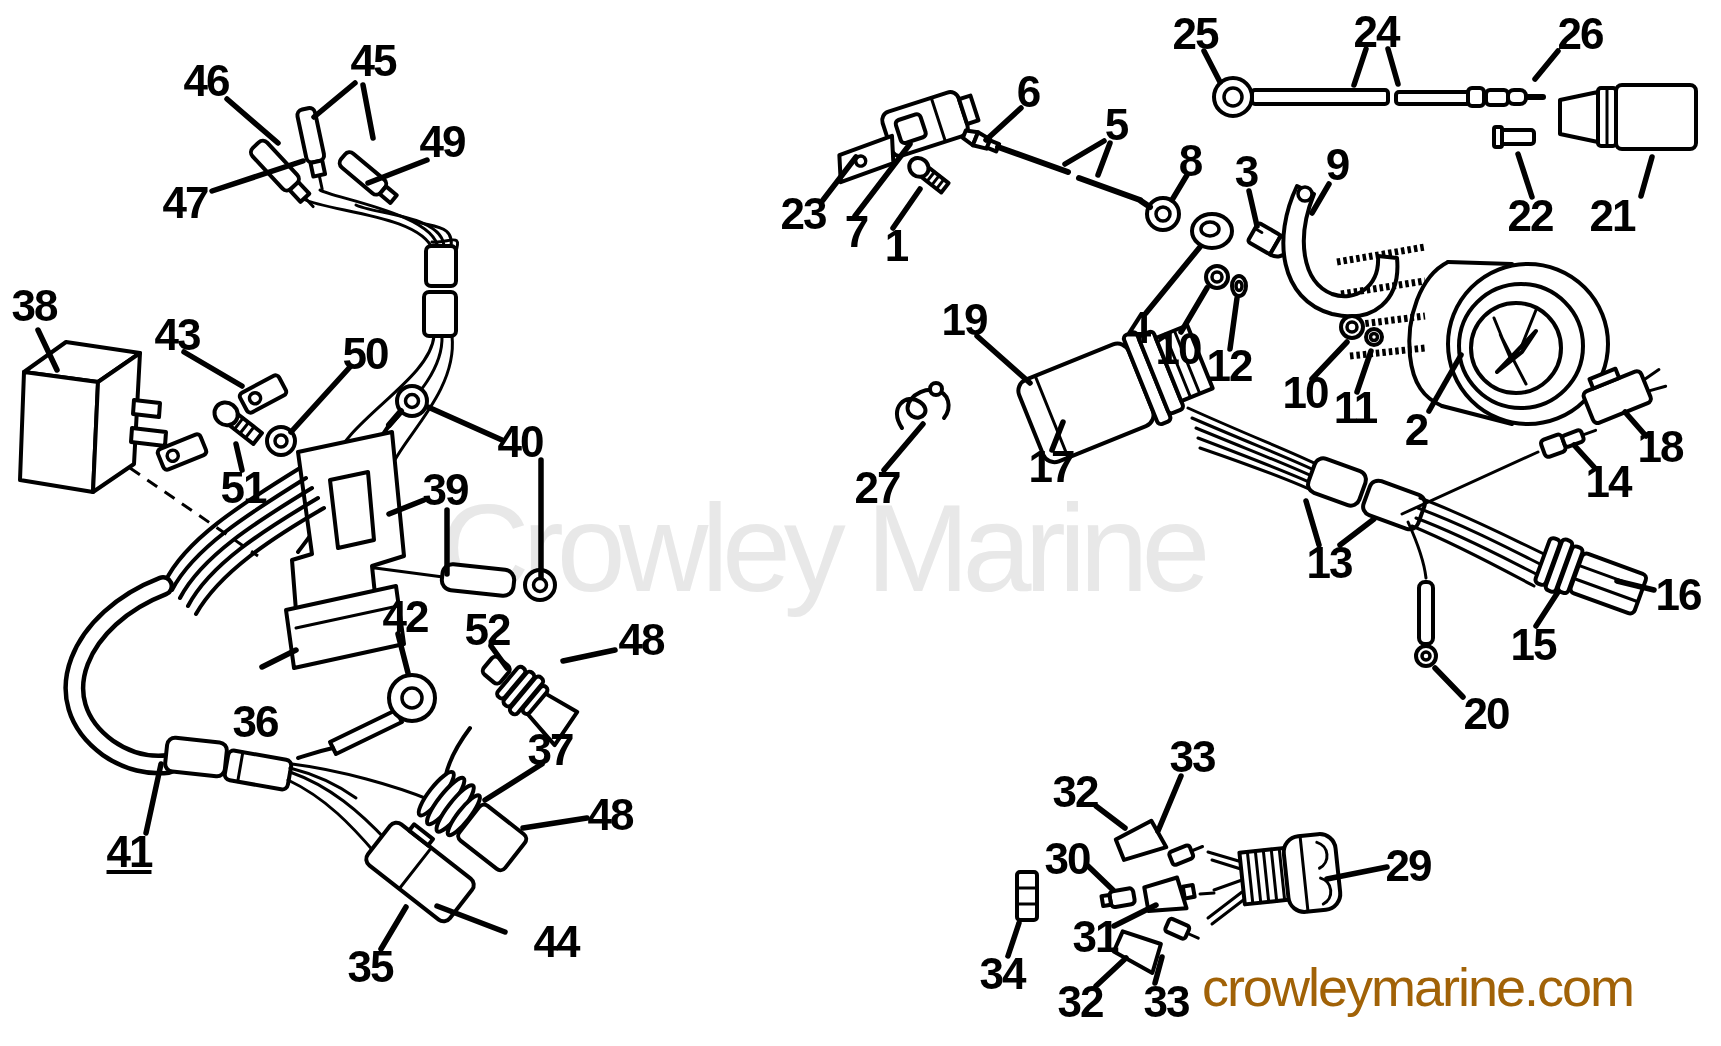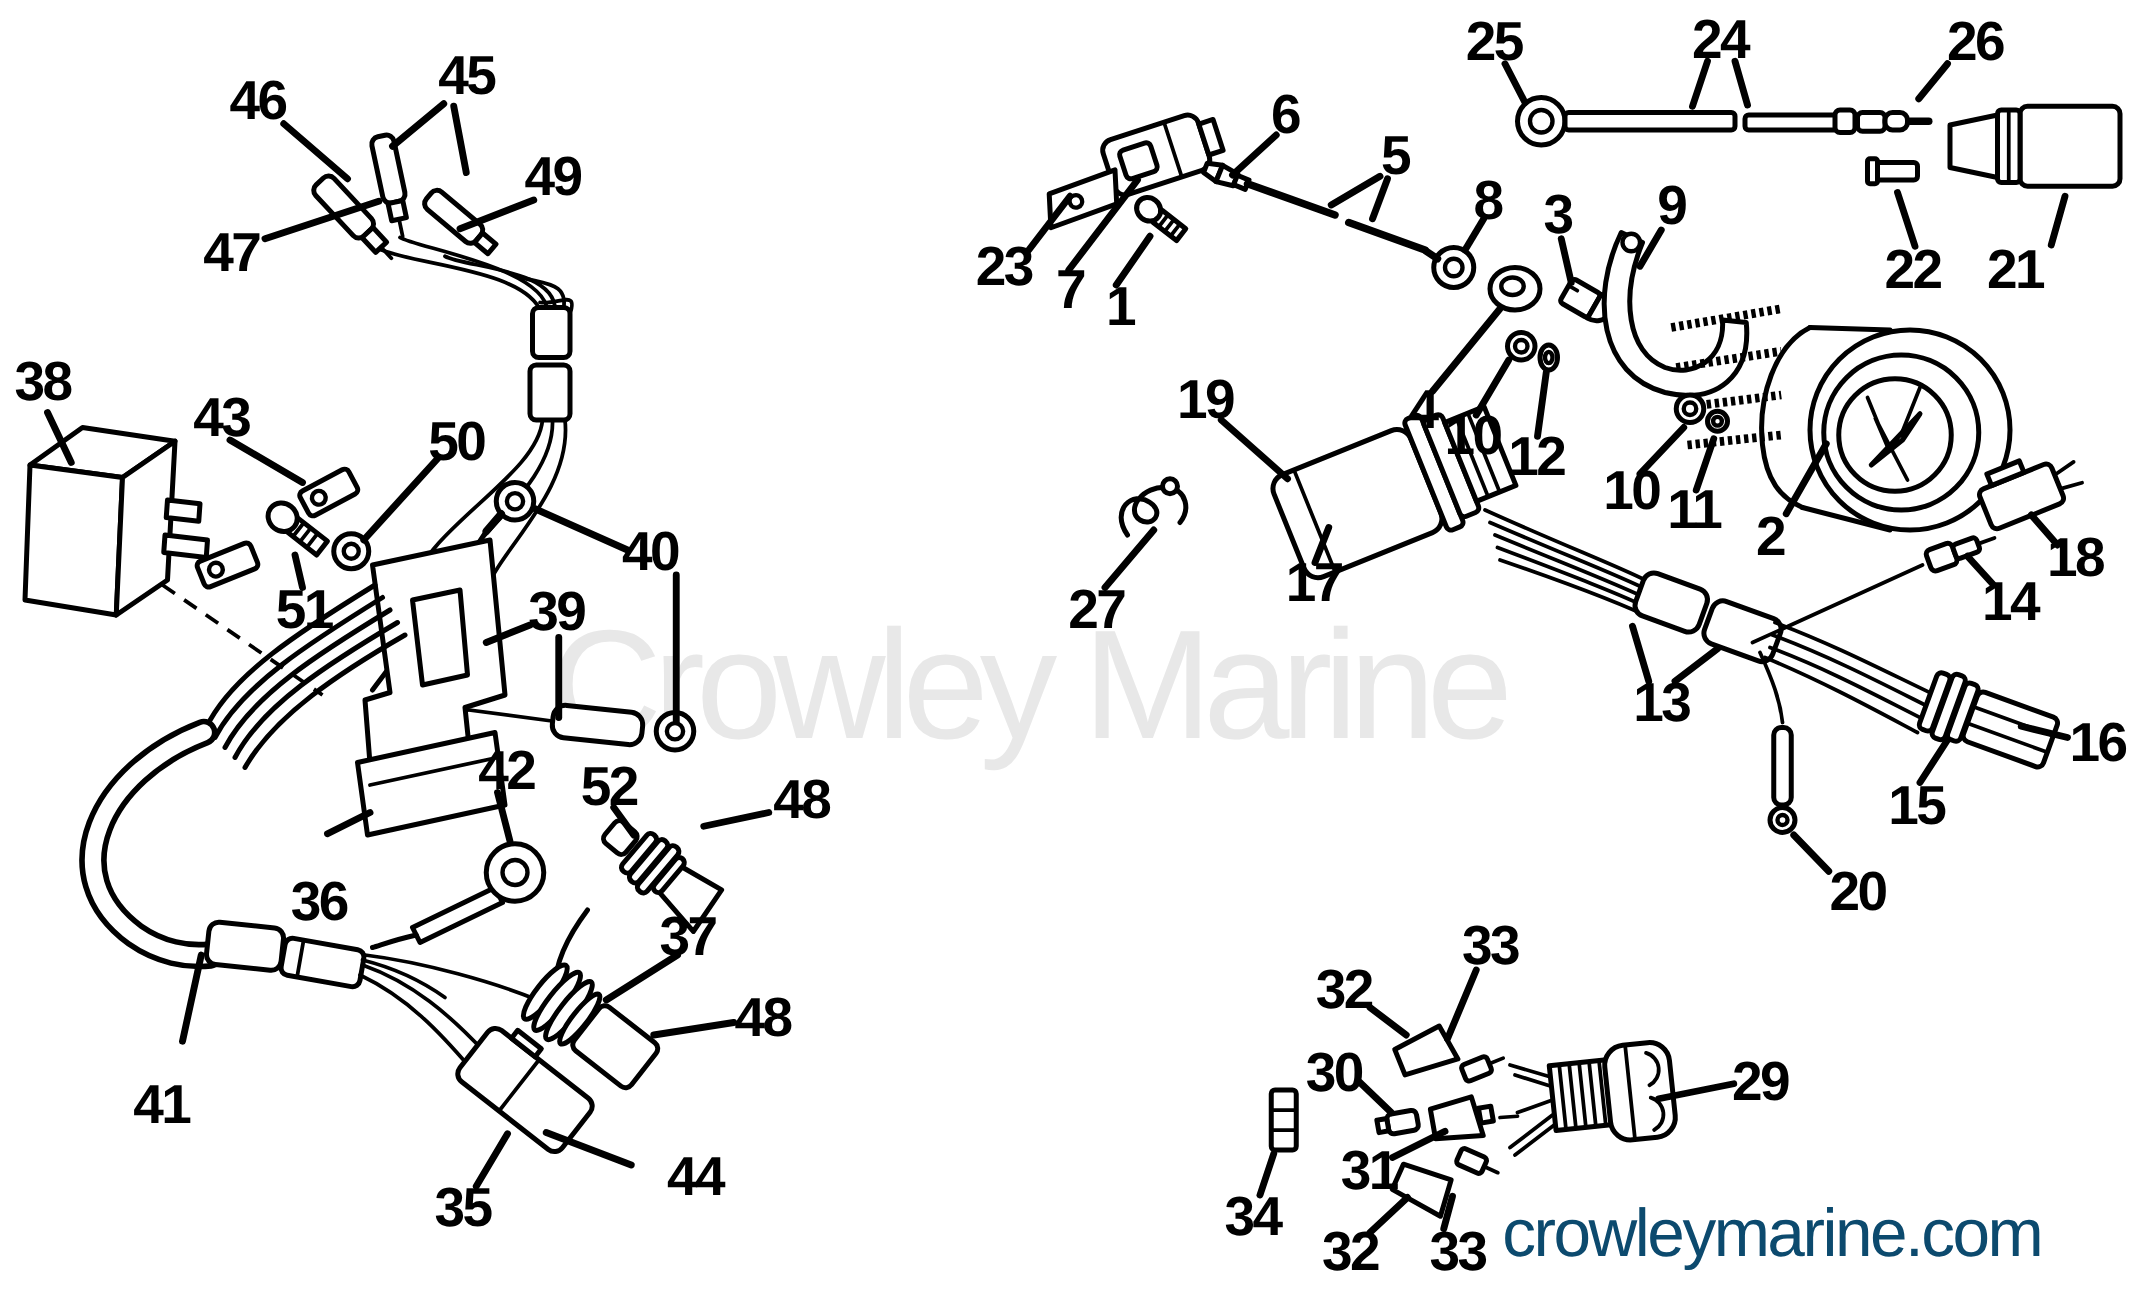--- a/index.html
+++ b/index.html
@@ -422,21 +422,21 @@
       <div class="callout" style="left: 365px; top: 354px; text-align: center;">50</div>
       <div class="callout" style="left: 520px; top: 442px;">40</div>
       <div class="callout" style="left: 243px; top: 488px;">51</div>
       <div class="callout" style="left: 445px; top: 490px;">39</div>
       <div class="callout" style="left: 395px; top: 617px; margin-left: 10px;">42</div>
       <div class="callout" style="left: 487px; top: 630px;">52</div>
       <div class="callout" style="left: 641px; top: 640px;">48</div>
       <div class="callout" style="left: 255px; top: 682px; margin-top: 40px;">36</div>
       <div class="callout" style="left: 550px; top: 750px;">37</div>
       <div class="callout" style="left: 610px; top: 815px;">48</div>
-      <div class="callout" style="left: 129px; top: 884px;">41</div>
+      <div class="callout" style="left: 129px; top: 852px; text-decoration: underline;">41</div>
       <div class="callout" style="left: 370px; top: 967px;">35</div>
       <div class="callout" style="left: 528px; top: 942px; margin-left: 28px;">44</div>
       <div class="callout" style="left: 1195px; top: 34px;">25</div>
       <div class="callout" style="left: 1376px; top: 32px;">24</div>
       <div class="callout" style="left: 1568px; top: 34px; margin-left: 12px;">26</div>
       <div class="callout" style="left: 1028px; top: 92px;">6</div>
       <div class="callout" style="left: 1116px; top: 125px;">5</div>
       <div class="callout" style="left: 1190px; top: 161px;">8</div>
       <div class="callout" style="left: 1246px; top: 172px;">3</div>
       <div class="callout" style="left: 1337px; top: 165px;">9</div>
@@ -463,14 +463,14 @@
       <div class="callout" style="left: 1192px; top: 757px;">33</div>
       <div class="callout" style="left: 1075px; top: 792px;">32</div>
       <div class="callout" style="left: 1067px; top: 859px;">30</div>
       <div class="callout" style="left: 1408px; top: 866px;">29</div>
       <div class="callout" style="left: 1095px; top: 937px;">31</div>
       <div class="callout" style="left: 1002px; top: 974px;">34</div>
       <div class="callout" style="left: 1080px; top: 1002px;">32</div>
       <div class="callout" style="left: 1166px; top: 1002px;">33</div>
     </div>
 
-  <div id="siteurl" style="color: #0c4a6e;">crowleymarine.com</div>
+  <div id="siteurl" style="color: #a16207;">crowleymarine.com</div>
 </div>
 
 </body></html>

